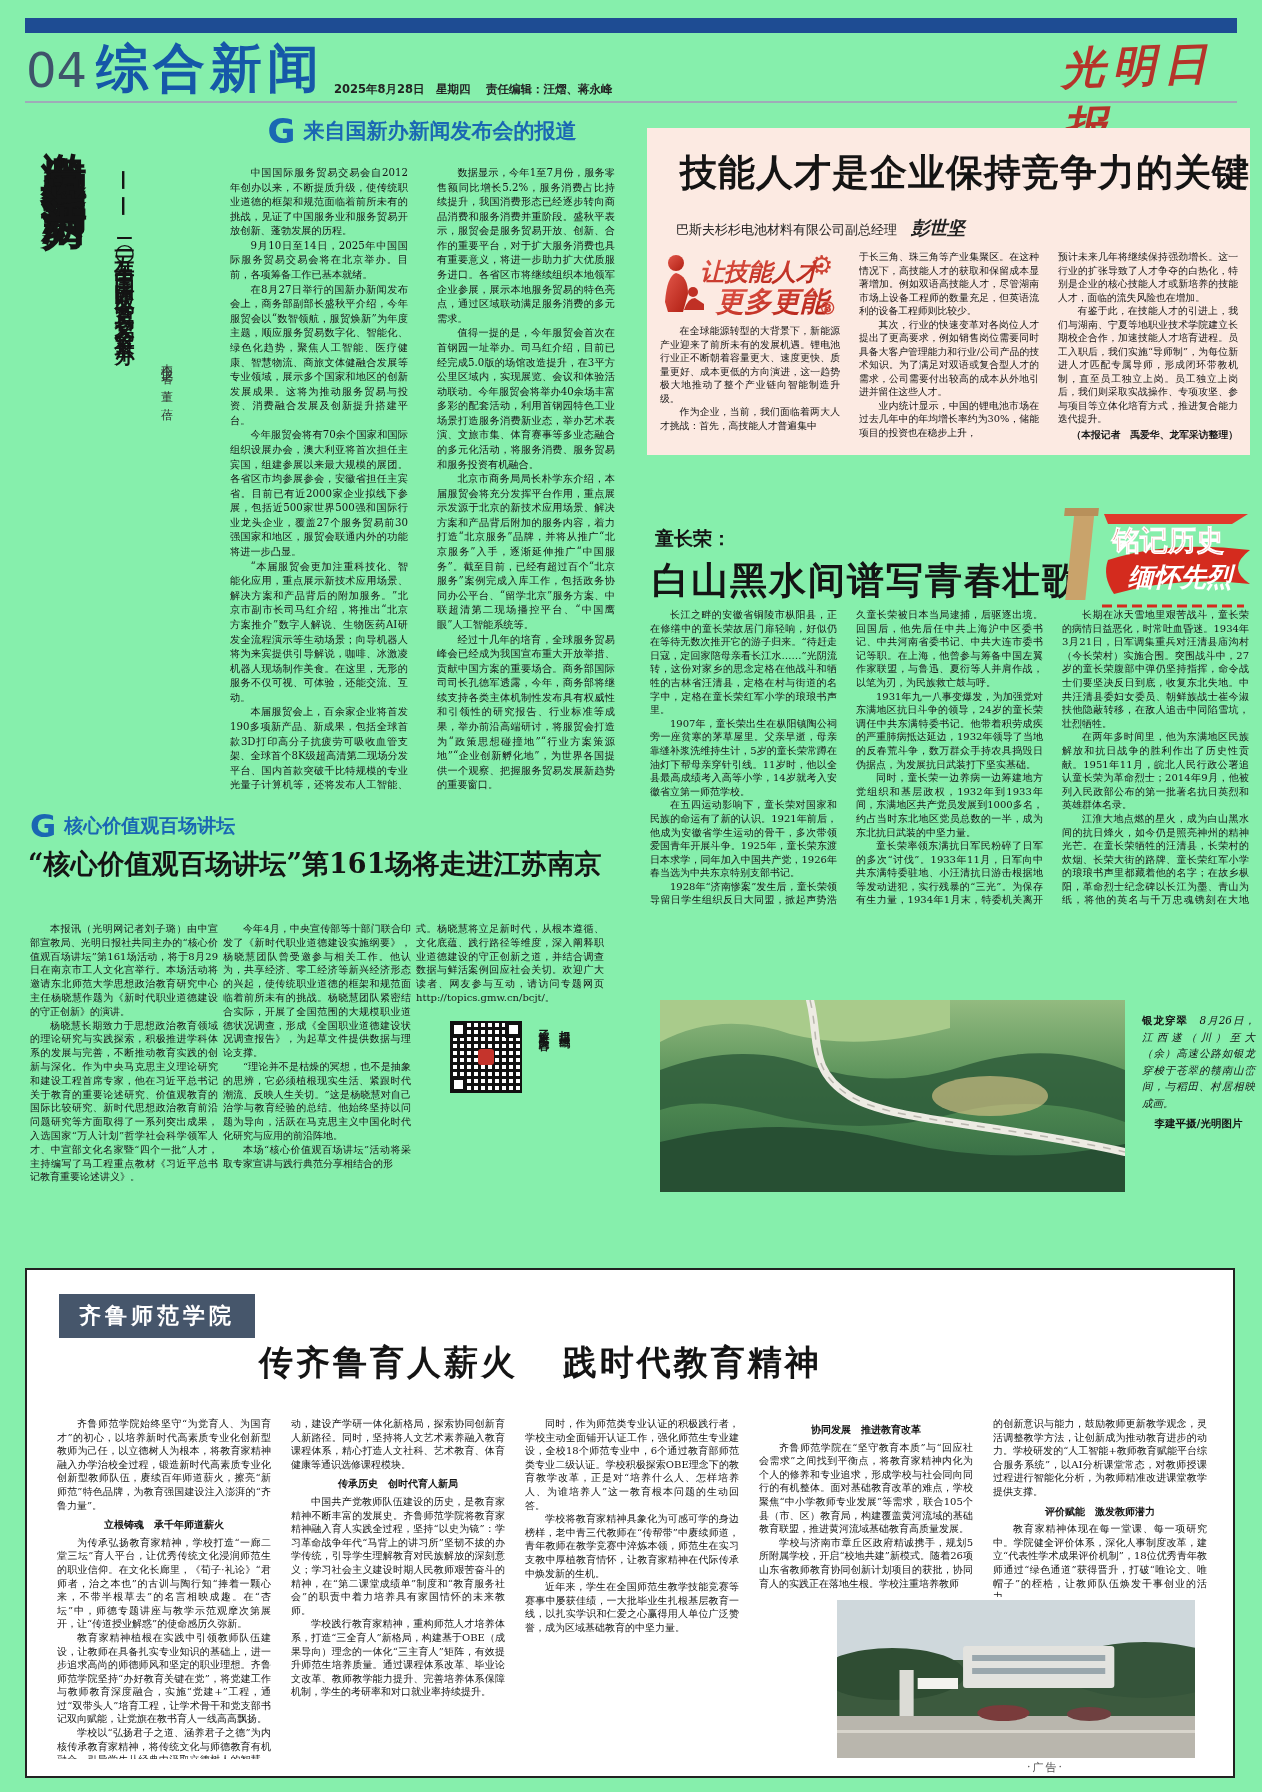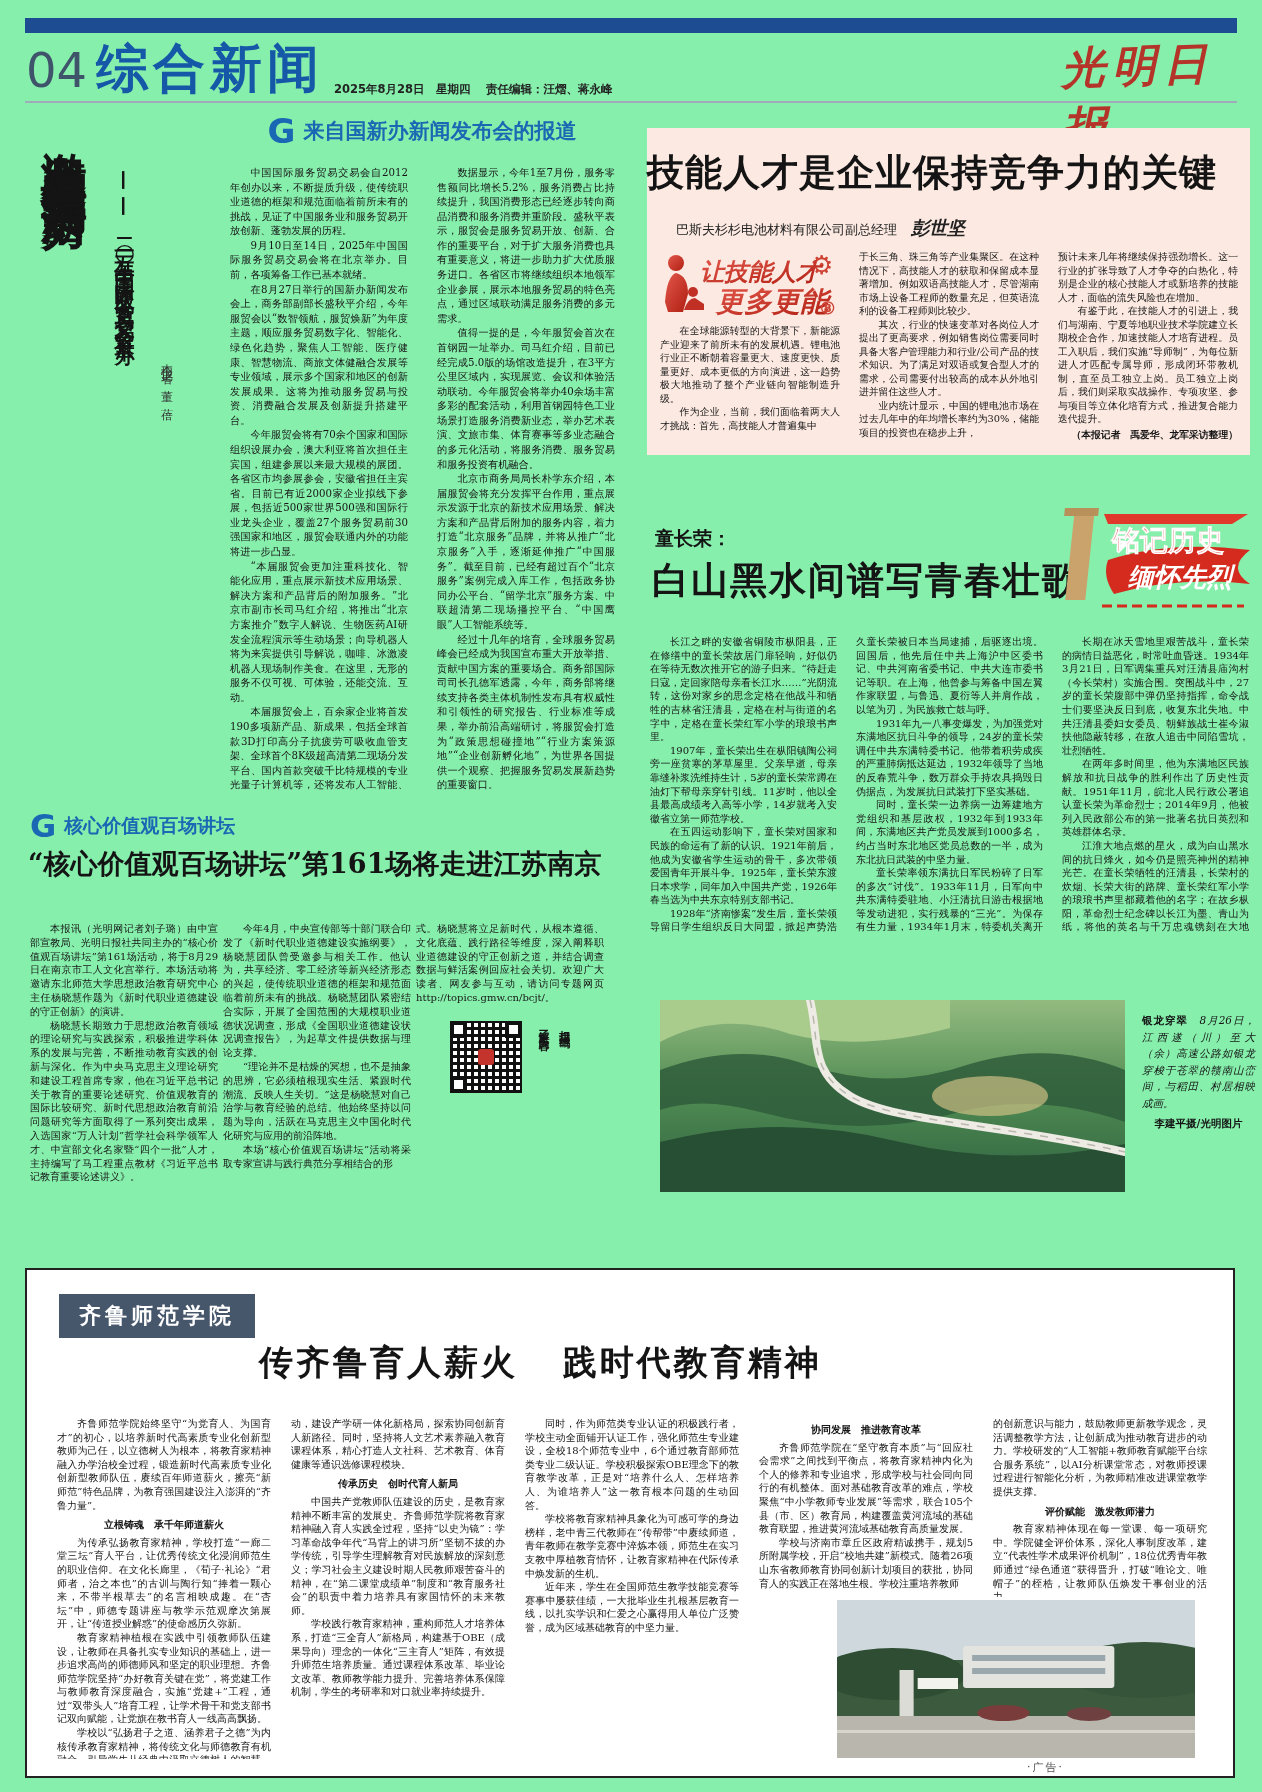--- a/index.html
+++ b/index.html
@@ -24,21 +24,21 @@
   .hrule{position:absolute;left:25px;top:101px;width:1212px;height:2px;background:#9fabb8}
   
   .gheader{position:absolute;display:flex;align-items:center;gap:8px;color:#1a67b3;font-weight:bold;font-family:"DejaVu Sans","Liberation Sans",sans-serif}
   .gicon{font-family:"DejaVu Sans",sans-serif;font-weight:900;color:#1a67b3;line-height:1}
   
   .leadtitle{position:absolute;left:34px;top:116px;height:712px;font-size:46px;font-weight:900;letter-spacing:4px;writing-mode:vertical-rl;font-family:"DejaVu Serif",serif}
   .leadsub{position:absolute;left:112px;top:170px;height:650px;font-size:20px;font-weight:bold;letter-spacing:6px;writing-mode:vertical-rl}
   .leadby{position:absolute;left:158px;top:354px;height:120px;font-size:12px;writing-mode:vertical-rl;letter-spacing:3px;color:#333}
   
   .skillsbox{position:absolute;left:647px;top:128px;width:603px;height:327px;background:#fceae2}
-  .skillshl{position:absolute;left:647px;top:148px;width:603px;text-align:left;font-size:37px;font-weight:900;letter-spacing:1px}
+  .skillshl{position:absolute;left:647px;top:148px;width:603px;text-align:right;font-size:37px;font-weight:900;letter-spacing:1px}
   .skillsby{position:absolute;left:676px;top:216px;font-size:13px;color:#222}
   .skillsby b{font-size:18px;font-style:italic;margin-left:10px}
   
   .herokick{position:absolute;left:655px;top:526px;font-size:19px;font-weight:bold}
   .herohl{position:absolute;left:652px;top:556px;font-size:37px;font-weight:900;letter-spacing:2px}
   
   .forumhl{position:absolute;left:28px;top:846px;width:610px;font-size:27px;font-weight:900}
   
   .qrrow{display:flex;margin-top:16px;margin-left:34px}
   .qr{width:72px;height:72px;position:relative;background:
@@ -145,21 +145,21 @@
   <div class="herohl">白山黑水间谱写青春壮歌</div>
   <svg class="abs" style="left:1058px;top:498px" viewBox="0 0 192 126" width="192" height="126">
     <rect x="18" y="16" width="20" height="86" fill="#c9a36b" transform="skewX(-6)"></rect>
     <rect x="8" y="10" width="34" height="8" fill="#b8905a" transform="skewX(-6)"></rect>
     <path d="M46,16 H190 L174,26 H50 Z" fill="#e0392b"></path>
     <path d="M50,62 Q110,42 192,52 Q168,70 192,86 Q120,78 56,96 Q44,78 50,62 Z" fill="#d42b1e"></path>
     <text x="54" y="52" font-size="28" font-weight="bold" fill="#d42b1e" stroke="#fff" stroke-width="0.8">铭记历史</text>
     <text x="70" y="88" font-size="26" font-weight="bold" font-style="italic" fill="#ffffff">缅怀先烈</text>
     <path d="M44,108 H186" stroke="#d42b1e" stroke-width="3" stroke-dasharray="10 5"></path>
   </svg>
-  <div class="colwrap" style="left:650px;top:635px;width:600px;height:297px;gap:19px;font-size:10px;line-height:1.36">
+  <div class="colwrap" style="left:650px;top:608px;width:600px;height:297px;gap:19px;font-size:10px;line-height:1.36">
     <div class="ncol" style="width:187px;height:297px">
         <p class="t-p">长江之畔的安徽省铜陵市枞阳县，正在修缮中的童长荣故居门扉轻响，好似仍在等待无数次推开它的游子归来。“待赶走日寇，定回家陪母亲看长江水……”光阴流转，这份对家乡的思念定格在他战斗和牺牲的吉林省汪清县，定格在村与街道的名字中，定格在童长荣红军小学的琅琅书声里。</p>
         <p class="t-p">1907年，童长荣出生在枞阳镇陶公祠旁一座贫寒的茅草屋里。父亲早逝，母亲靠缝补浆洗维持生计，5岁的童长荣常蹲在油灯下帮母亲穿针引线。11岁时，他以全县最高成绩考入高等小学，14岁就考入安徽省立第一师范学校。</p>
         <p class="t-p">在五四运动影响下，童长荣对国家和民族的命运有了新的认识。1921年前后，他成为安徽省学生运动的骨干，多次带领爱国青年开展斗争。1925年，童长荣东渡日本求学，同年加入中国共产党，1926年春当选为中共东京特别支部书记。</p>
         <p class="t-p">1928年“济南惨案”发生后，童长荣领导留日学生组织反日大同盟，掀起声势浩大的反日斗争。不</p>
       </div>
     <div class="ncol" style="width:187px;height:297px">
         <p class="t-c">久童长荣被日本当局逮捕，后驱逐出境。回国后，他先后任中共上海沪中区委书记、中共河南省委书记、中共大连市委书记等职。在上海，他曾参与筹备中国左翼作家联盟，与鲁迅、夏衍等人并肩作战，以笔为刃，为民族救亡鼓与呼。</p>
         <p class="t-p">1931年九一八事变爆发，为加强党对东满地区抗日斗争的领导，24岁的童长荣调任中共东满特委书记。他带着积劳成疾的严重肺病抵达延边，1932年领导了当地的反春荒斗争，数万群众手持农具捣毁日伪据点，为发展抗日武装打下坚实基础。</p>
         <p class="t-p">同时，童长荣一边养病一边筹建地方党组织和基层政权，1932年到1933年间，东满地区共产党员发展到1000多名，约占当时东北地区党员总数的一半，成为东北抗日武装的中坚力量。</p>

